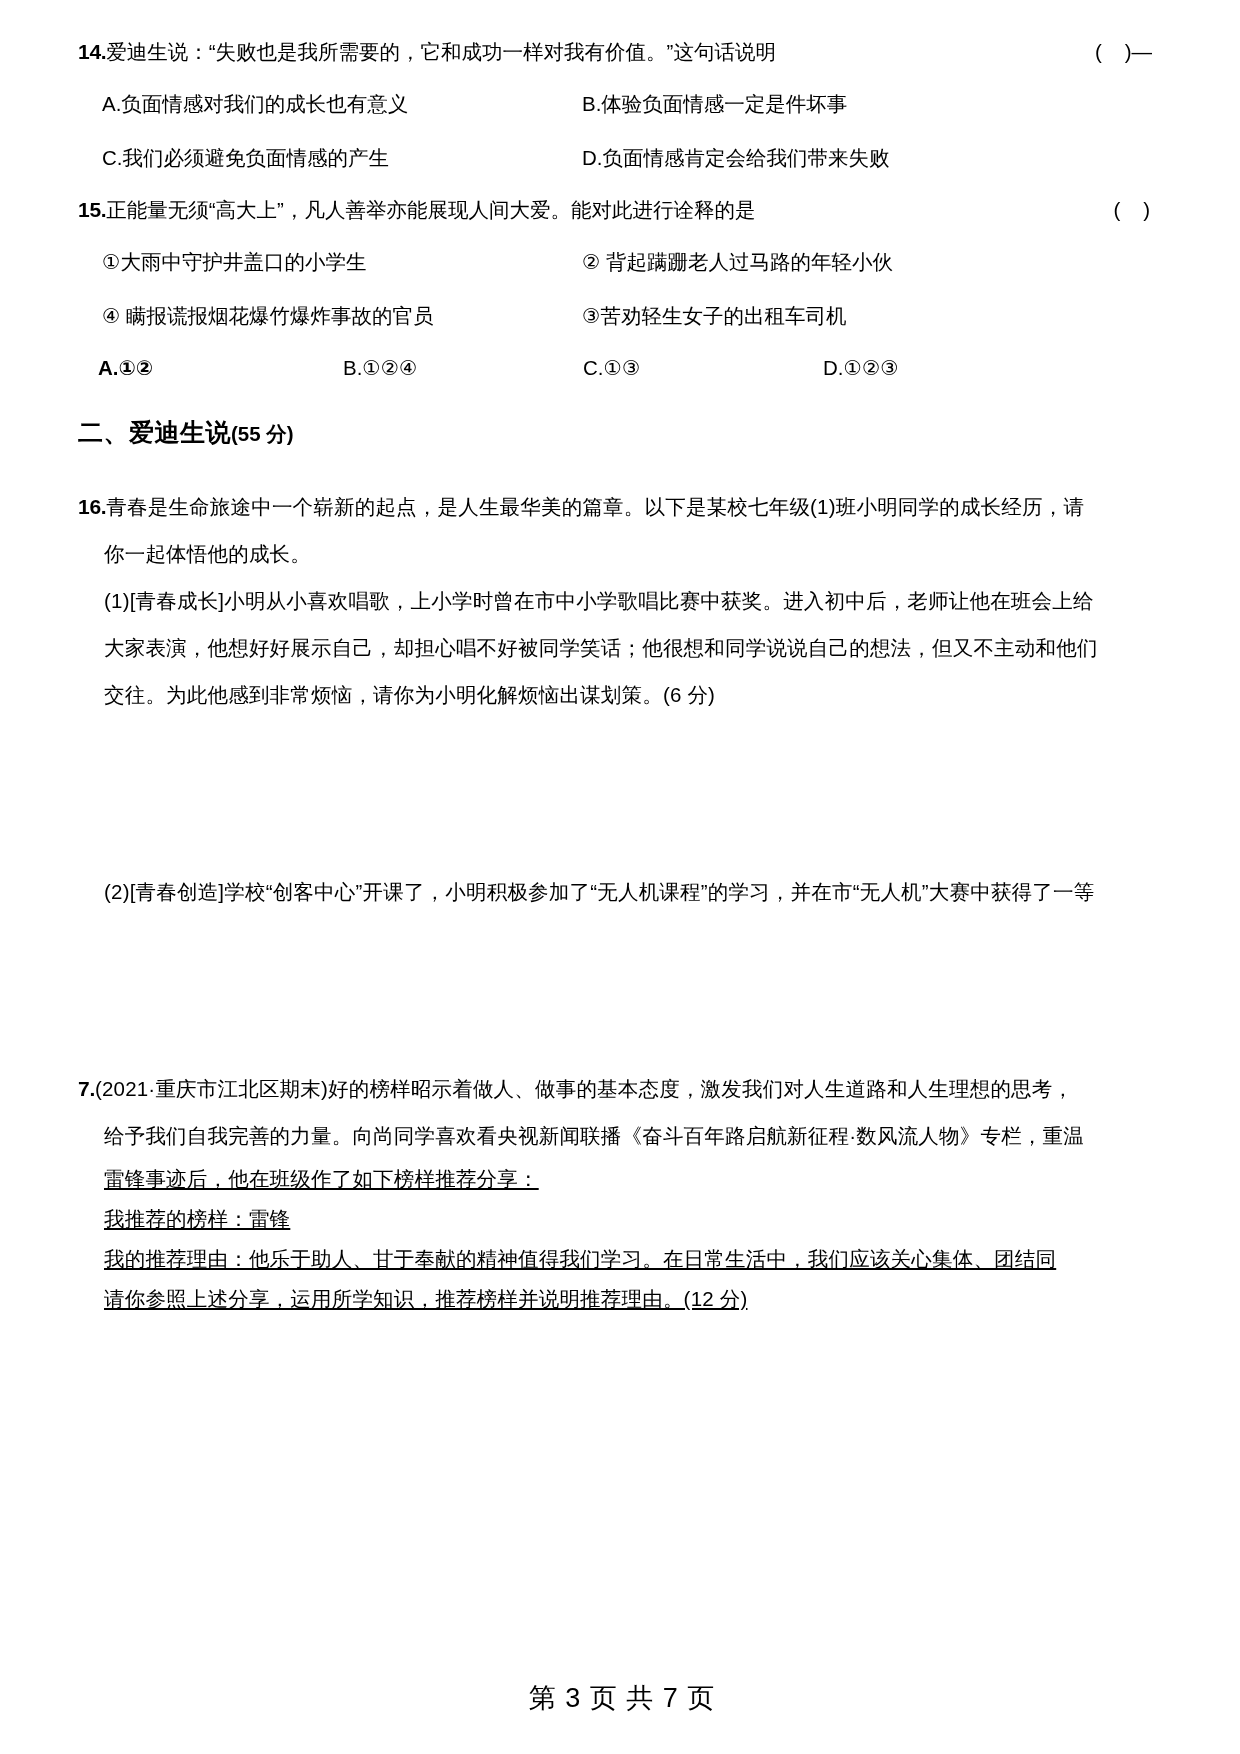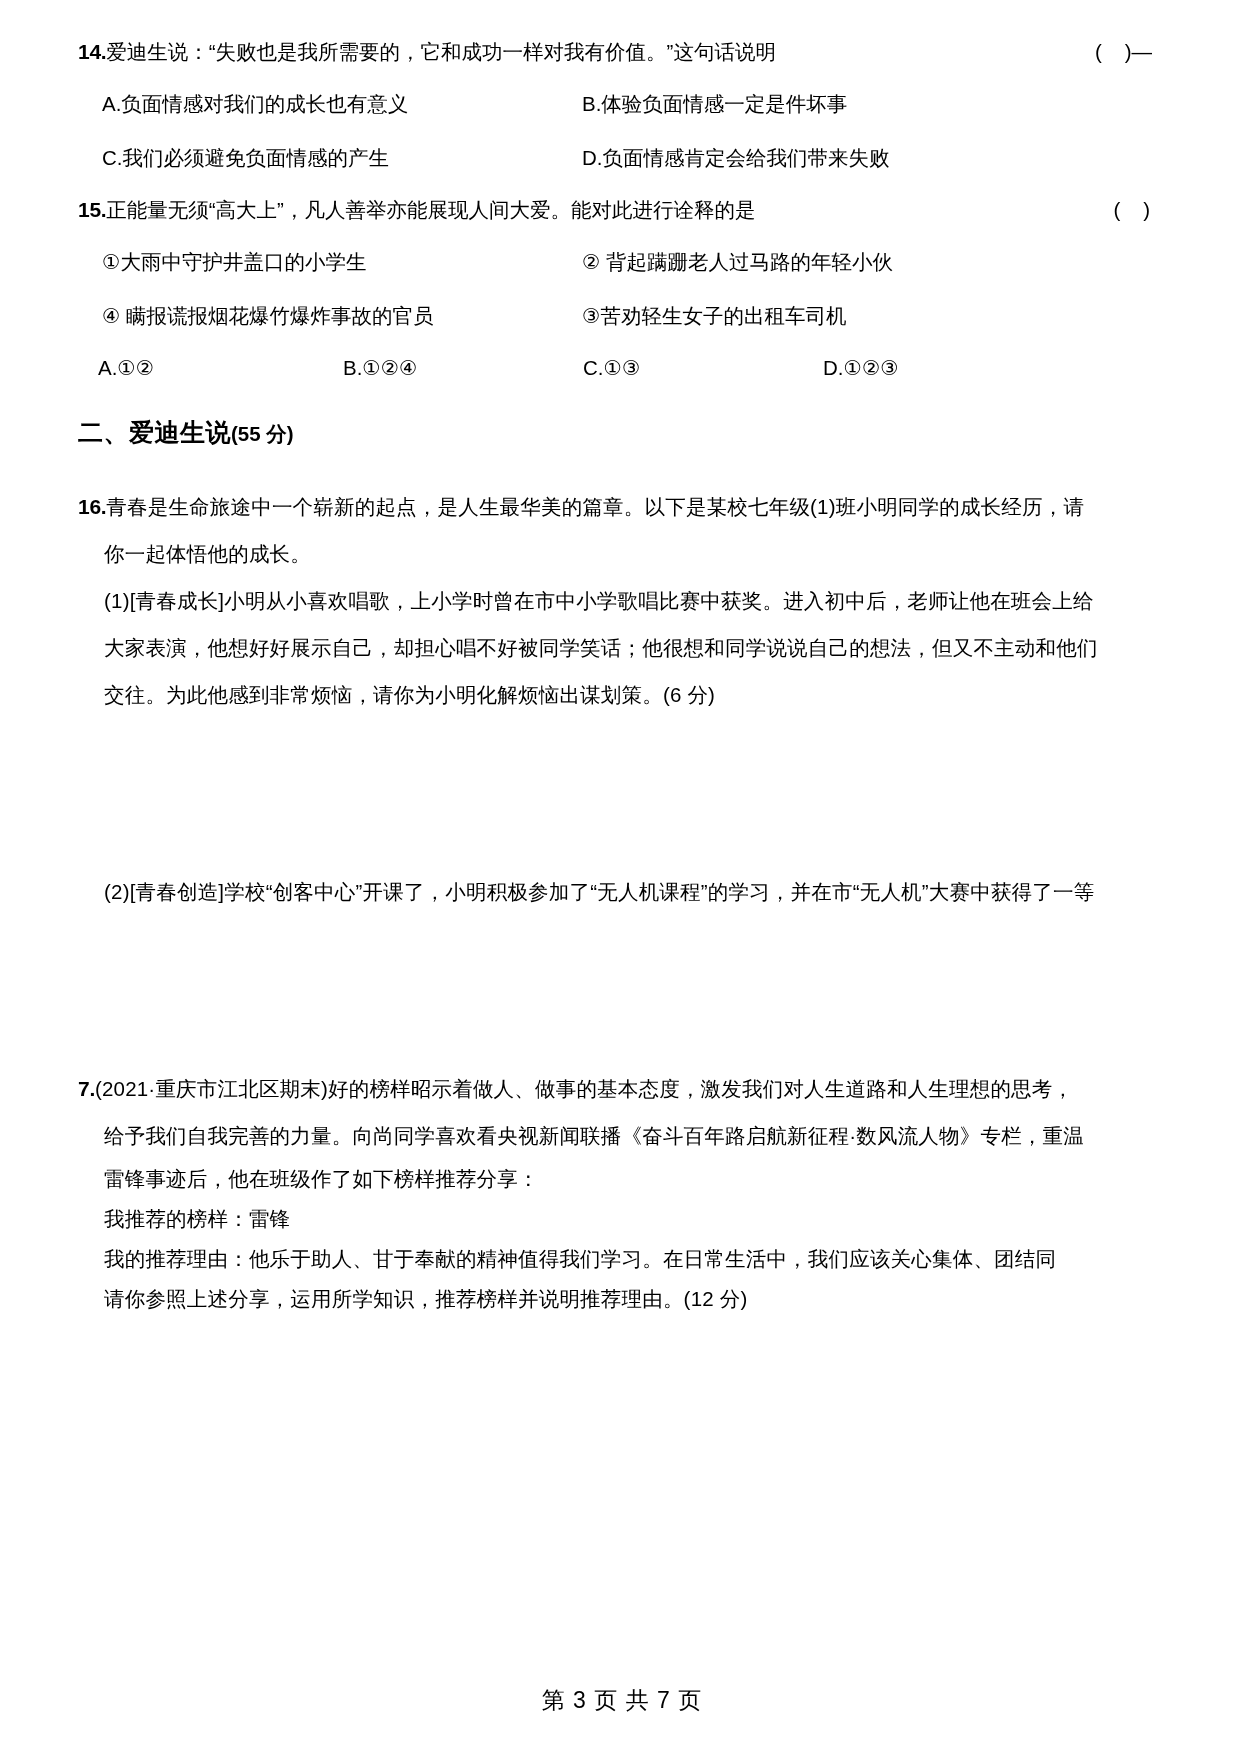--- a/index.html
+++ b/index.html
@@ -78,21 +78,21 @@
   
   .ans-row {
     display: flex;
     padding-left: 20px;
     margin-bottom: 12px;
   }
   .ans-row .col {
     font-size: 20.5px;
     white-space: nowrap;
   }
-  .ans-row .c1 { width: 245px; }
+  .ans-row .c1 { width: 245px; font-weight: bold; }
   .ans-row .c2 { width: 240px; }
   .ans-row .c3 { width: 240px; }
   .ans-row .c4 { width: 200px; }
 
   
   .section-head {
     margin-top: 36px;
     margin-bottom: 34px;
     font-size: 25px;
     font-weight: bold;
@@ -115,30 +115,30 @@
   .para.indent { padding-left: 26px; }
 
   .fr-first {
     display: flex;
     align-items: baseline;
     line-height: 47px;
   }
   .fr-first .qnum { margin-right: 0px; }
   .gap-lg  { height: 150px; }
 
-  .tight { line-height: 40px; }
+  .tight { line-height: 40px; text-decoration: underline; }
 
   
   .footer {
     position: absolute;
     left: 4px;
     right: 0;
     bottom: 38px;
     text-align: center;
-    font-size: 23px;
+    font-size: 27px;
     letter-spacing: 1px;
     font-weight: 500;
   }
 </style>
 </head>
 <body>
 
 <div class="page">
 
   <div class="mc-block">

